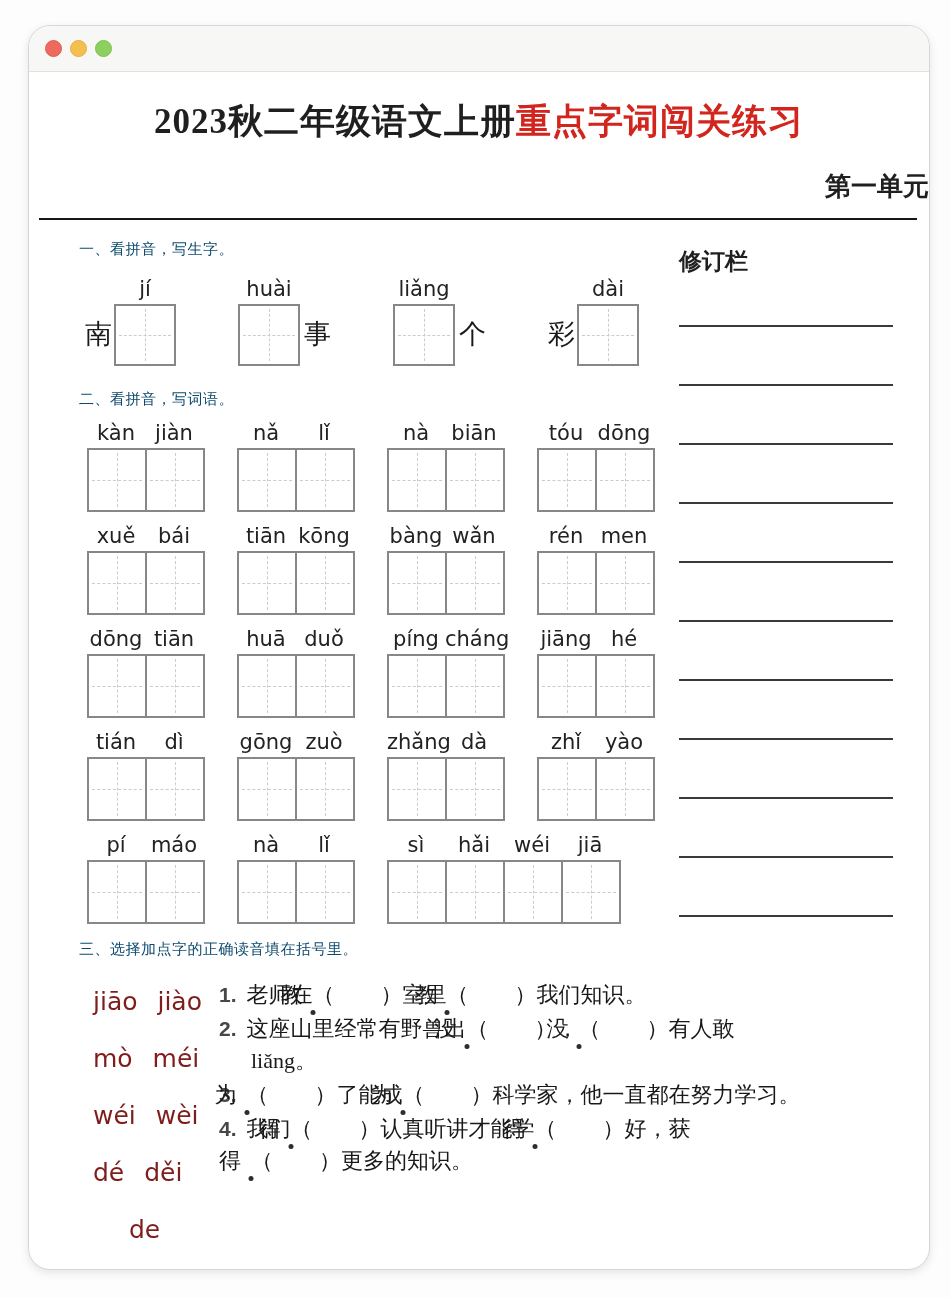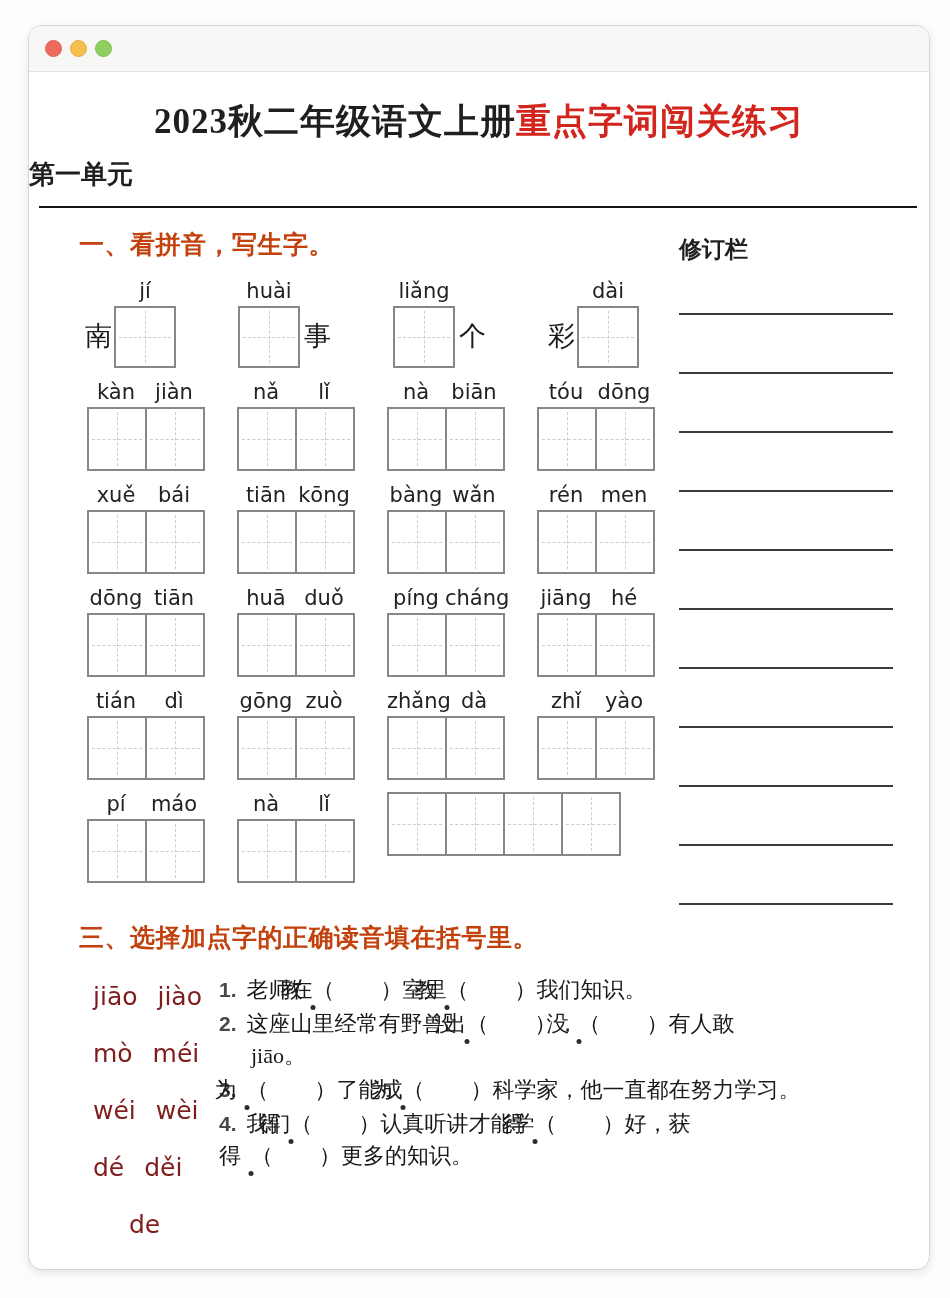--- a/index.html
+++ b/index.html
@@ -5,51 +5,51 @@
   html,body{margin:0;padding:0;}
   body{
     width:950px;height:1298px;position:relative;
     background:#fdfdfd;
     font-family:"Liberation Sans", sans-serif;
     color:#1f1f1f;
     overflow:hidden;
   }
   .window{
     position:absolute;left:28px;top:25px;width:900px;height:1243px;
-    background:#ffffff;border:1px solid #d6d6d6;border-radius:14px;
+    background:#ffffff;border:1px solid #d6d6d6;border-radius:22px;
     box-shadow:0 3px 10px rgba(0,0,0,0.10);
     overflow:hidden;
   }
   .titlebar{
     height:45px;background:#f7f7f5;border-bottom:1px solid #e2e2e0;
     display:flex;align-items:center;padding-left:16px;
   }
   .lights{display:flex;gap:8px;}
   .light{width:15px;height:15px;border-radius:50%;}
   .light.red{background:#ee6a5e;border:1px solid #dd5f52;}
   .light.yellow{background:#f5bf4f;border:1px solid #e5ae3f;}
   .light.green{background:#8ed05f;border:1px solid #7cc04e;}
 
   .doc-title{
     margin-top:26px;text-align:center;
     font-family:"Liberation Serif", serif;font-weight:bold;
     font-size:35px;letter-spacing:1px;
   }
   .doc-title .red-part{color:#d2251d;}
   .doc-subtitle{
-    margin-top:12px;text-align:left;
+    margin-top:24px;text-align:right;
     font-family:"Liberation Serif", serif;font-weight:bold;font-size:26px;
   }
   .headrule{margin:14px 12px 0 10px;border-top:2.5px solid #161616;}
 
   .main{display:flex;padding:20px 36px 0 50px;}
   .left-col{width:600px;flex-shrink:0;}
   .right-col{width:214px;margin-left:auto;}
 
-  .sec-heading{font-size:25px;font-weight:bold;color:#c2410c;letter-spacing:0.5px;}
+  .sec-heading{font-size:15px;font-weight:normal;color:#0c4a6e;letter-spacing:0.5px;}
 
   
   .rev-label{font-size:23px;font-weight:bold;text-align:left;margin-top:6px;}
   .rule{border-top:2px solid #3a3a3a;margin-top:57px;}
   .rule:first-child{margin-top:48px;}
 
   
   .pinyin{font-family:"DejaVu Sans", sans-serif;font-size:21px;color:#222;}
   .write-box{display:flex;border:2px solid #878787;background:#fff;width:max-content;}
   .write-cell{width:56px;height:60px;position:relative;border-right:2px solid #878787;}
@@ -147,20 +147,21 @@
             <span class="side-char before">彩</span>
             <div class="box-col">
               <div class="pinyin">dài</div>
               <div class="write-box">
                 <div class="write-cell s1-cell"></div>
               </div>
             </div>
           </div>
         </div>
 
+      <div class="sec-heading s2-heading">二、看拼音，写词语。</div>
       <div>
           <div class="word-row">
             <div class="word-group">
               <div class="pinyin-row">
                 <span class="pinyin syl">kàn</span>
                 <span class="pinyin syl">jiàn</span>
               </div>
               <div class="write-box">
                 <div class="write-cell "></div>
                 <div class="write-cell "></div>
@@ -338,20 +339,26 @@
               <div class="pinyin-row">
                 <span class="pinyin syl">nà</span>
                 <span class="pinyin syl">lǐ</span>
               </div>
               <div class="write-box">
                 <div class="write-cell "></div>
                 <div class="write-cell "></div>
               </div>
             </div>
             <div class="word-group">
+              <div class="pinyin-row">
+                <span class="pinyin syl">sì</span>
+                <span class="pinyin syl">hǎi</span>
+                <span class="pinyin syl">wéi</span>
+                <span class="pinyin syl">jiā</span>
+              </div>
               <div class="write-box">
                 <div class="write-cell "></div>
                 <div class="write-cell "></div>
                 <div class="write-cell "></div>
                 <div class="write-cell "></div>
               </div>
             </div>
           </div>
         </div>
 
@@ -380,19 +387,19 @@
     <div class="s3-body">
       <div class="options-col">
           <div class="option">jiāo jiào</div>
           <div class="option">mò méi</div>
           <div class="option">wéi wèi</div>
           <div class="option">dé děi</div>
           <div class="option indent">de</div>
         </div>
       <div class="sentences-col">
           <div class="sentence"><span class="sent-num">1.</span><span>老师在</span><span class="dt">教</span><span>（</span><span class="blank"></span><span>）</span><span>室里</span><span class="dt">教</span><span>（</span><span class="blank"></span><span>）</span><span>我们知识。</span></div>
-          <div class="sentence"><span class="sent-num">2.</span><span>这座山里经常有野兽出</span><span class="dt">没</span><span>（</span><span class="blank"></span><span>）</span><span>，</span><span class="dt">没</span><span>（</span><span class="blank"></span><span>）</span><span>有人敢</span><br><span>jiāo。</span></div>
+          <div class="sentence"><span class="sent-num">2.</span><span>这座山里经常有野兽出</span><span class="dt">没</span><span>（</span><span class="blank"></span><span>）</span><span>，</span><span class="dt">没</span><span>（</span><span class="blank"></span><span>）</span><span>有人敢</span><br><span>liǎng。</span></div>
           <div class="sentence"><span class="sent-num">3.</span><span class="dt">为</span><span>（</span><span class="blank"></span><span>）</span><span>了能成</span><span class="dt">为</span><span>（</span><span class="blank"></span><span>）</span><span>科学家，他一直都在努力学习。</span></div>
           <div class="sentence"><span class="sent-num">4.</span><span>我们</span><span class="dt">得</span><span>（</span><span class="blank"></span><span>）</span><span>认真听讲才能学</span><span class="dt">得</span><span>（</span><span class="blank"></span><span>）</span><span>好，获</span><br><span class="dt">得</span><span>（</span><span class="blank"></span><span>）</span><span>更多的知识。</span></div>
         </div>
     </div>
   </div>
 </div>
 
 </body></html>

